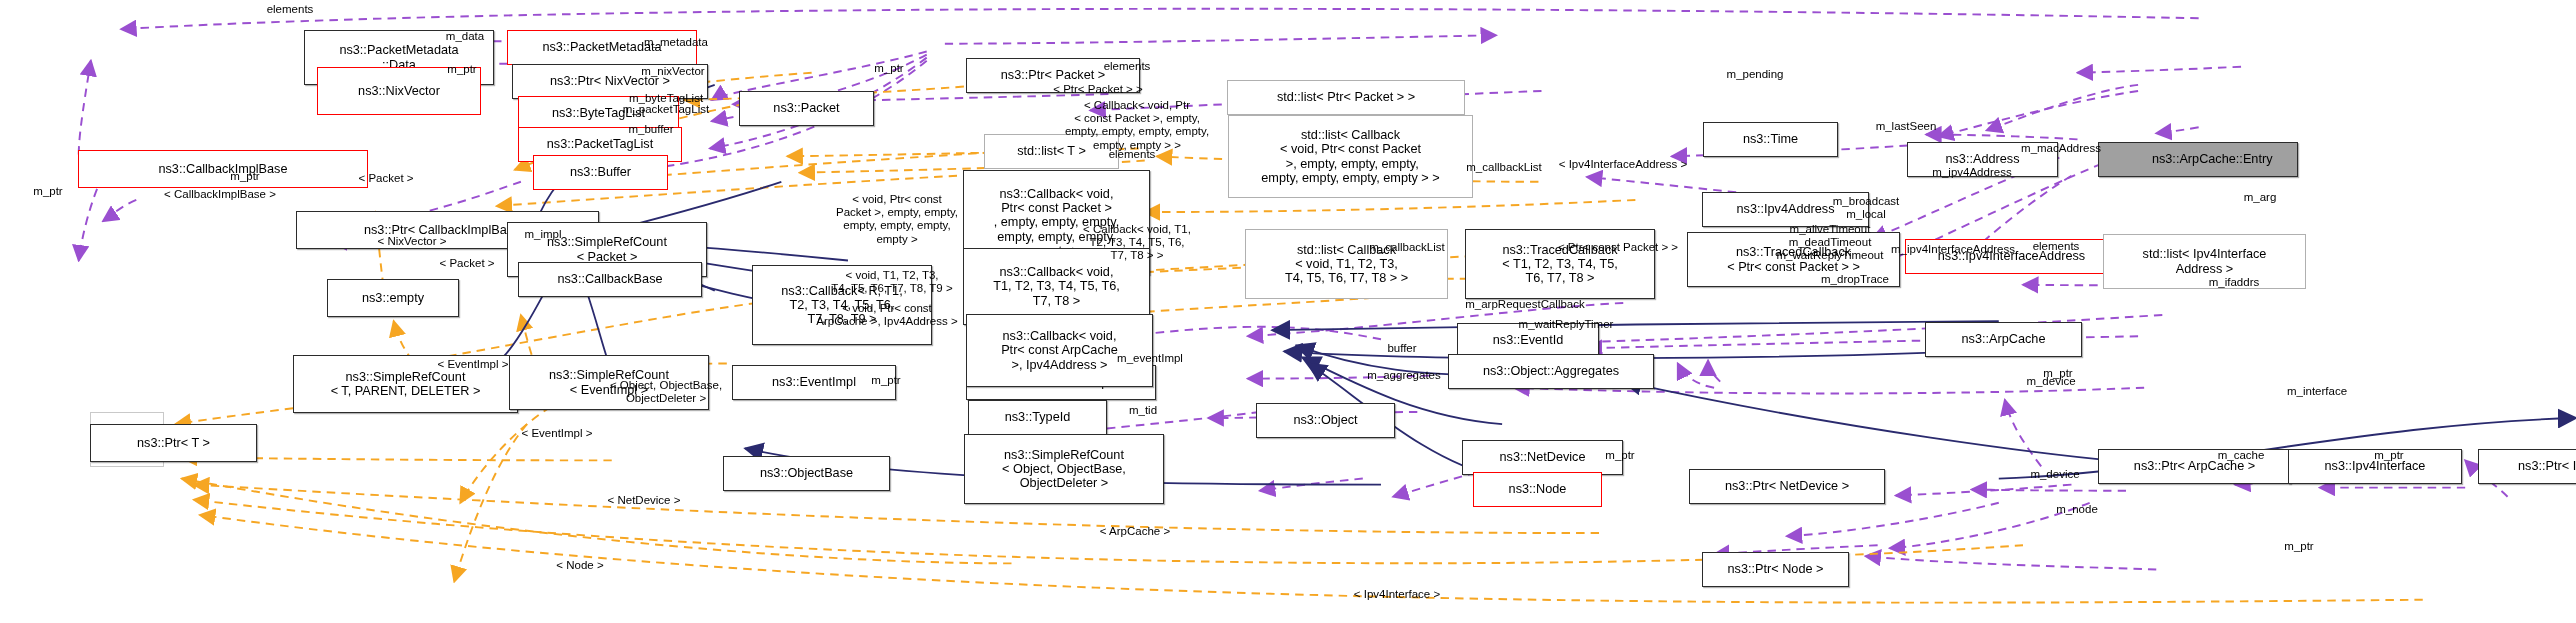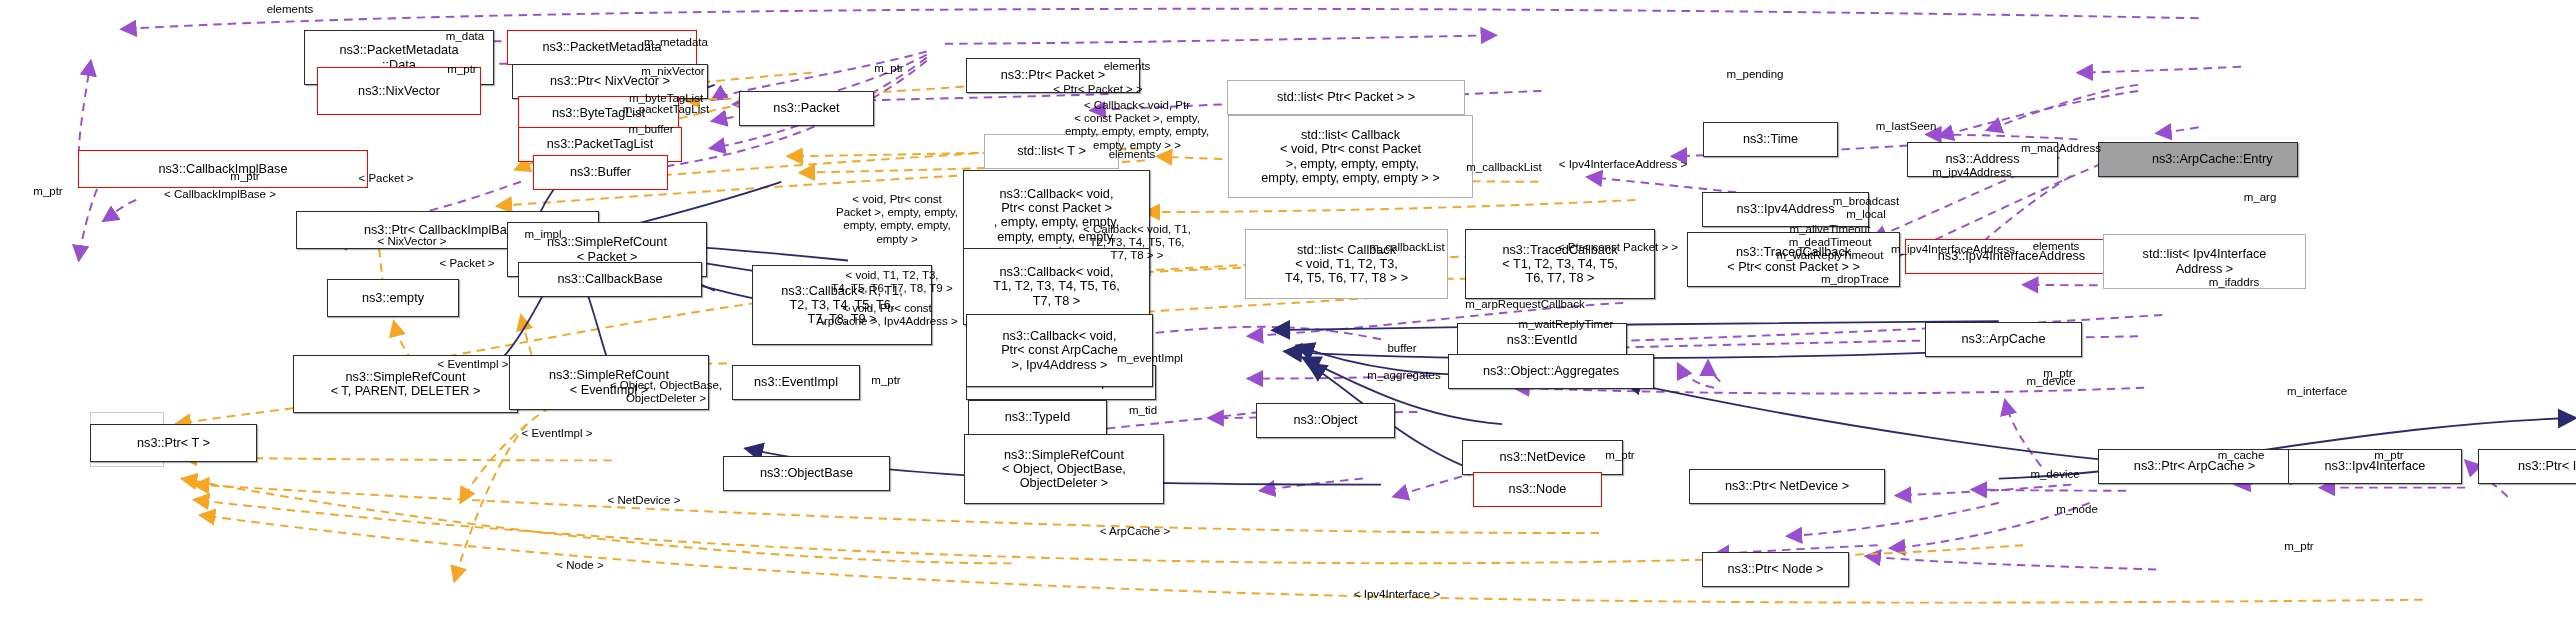--- a/index.html
+++ b/index.html
@@ -208,21 +208,21 @@
     <div class="node red" style="left: 533px; top: 155px; width: 135px; height: 35px;">ns3::Buffer</div>
     <div class="node" style="left: 739px; top: 91px; width: 135px; height: 35px;">ns3::Packet</div>
     <div class="node" style="left: 507px; top: 222px; width: 200px; height: 55px;">ns3::SimpleRefCount
 &lt; Packet &gt;</div>
     <div class="node" style="left: 518px; top: 262px; width: 184px; height: 35px;">ns3::CallbackBase</div>
     <div class="node" style="left: 752px; top: 265px; width: 180px; height: 80px;">ns3::Callback&lt; R, T1,
 T2, T3, T4, T5, T6,
 T7, T8, T9 &gt;</div>
     <div class="node" style="left: 509px; top: 355px; width: 200px; height: 55px;">ns3::SimpleRefCount
 &lt; EventImpl &gt;</div>
-    <div class="node" style="left: 732px; top: 365px; width: 128px; height: 35px;">ns3::EventImpl</div>
+    <div class="node" style="left: 732px; top: 365px; width: 164px; height: 35px;">ns3::EventImpl</div>
     <div class="node" style="left: 966px; top: 365px; width: 190px; height: 35px;">ns3::Ptr&lt; EventImpl &gt;</div>
     <div class="node" style="left: 968px; top: 400px; width: 139px; height: 35px;">ns3::TypeId</div>
     <div class="node" style="left: 964px; top: 434px; width: 200px; height: 70px;">ns3::SimpleRefCount
 &lt; Object, ObjectBase,
 ObjectDeleter &gt;</div>
     <div class="node" style="left: 723px; top: 456px; width: 167px; height: 35px;">ns3::ObjectBase</div>
     <div class="node" style="left: 966px; top: 58px; width: 174px; height: 35px;">ns3::Ptr&lt; Packet &gt;</div>
     <div class="node grey" style="left: 984px; top: 134px; width: 135px; height: 35px;">std::list&lt; T &gt;</div>
     <div class="node grey" style="left: 1227px; top: 80px; width: 238px; height: 35px;">std::list&lt; Ptr&lt; Packet &gt; &gt;</div>
     <div class="node" style="left: 963px; top: 170px; width: 187px; height: 105px;">ns3::Callback&lt; void,
@@ -248,21 +248,21 @@
 T6, T7, T8 &gt;</div>
     <div class="node" style="left: 1687px; top: 232px; width: 213px; height: 55px;">ns3::TracedCallback
 &lt; Ptr&lt; const Packet &gt; &gt;</div>
     <div class="node" style="left: 1703px; top: 122px; width: 135px; height: 35px;">ns3::Time</div>
     <div class="node" style="left: 1702px; top: 192px; width: 167px; height: 35px;">ns3::Ipv4Address</div>
     <div class="node" style="left: 1901px; top: 142px; width: 151px; height: 35px; margin-left: 6px;">ns3::Address</div>
     <div class="node current" style="left: 2098px; top: 142px; width: 200px; height: 35px; padding-left: 32px;">ns3::ArpCache::Entry</div>
     <div class="node red" style="left: 1905px; top: 239px; width: 213px; height: 35px;">ns3::Ipv4InterfaceAddress</div>
     <div class="node grey" style="left: 2103px; top: 234px; width: 203px; height: 55px;">std::list&lt; Ipv4Interface
 Address &gt;</div>
-    <div class="node" style="left: 1457px; top: 323px; width: 170px; height: 35px;">ns3::EventId</div>
+    <div class="node" style="left: 1457px; top: 323px; width: 142px; height: 35px;">ns3::EventId</div>
     <div class="node" style="left: 1448px; top: 354px; width: 206px; height: 35px;">ns3::Object::Aggregates</div>
     <div class="node" style="left: 1256px; top: 403px; width: 139px; height: 35px;">ns3::Object</div>
     <div class="node" style="left: 1462px; top: 440px; width: 161px; height: 35px;">ns3::NetDevice</div>
     <div class="node red" style="left: 1473px; top: 472px; width: 129px; height: 35px;">ns3::Node</div>
     <div class="node" style="left: 1925px; top: 322px; width: 157px; height: 35px;">ns3::ArpCache</div>
     <div class="node" style="left: 1689px; top: 469px; width: 196px; height: 35px;">ns3::Ptr&lt; NetDevice &gt;</div>
     <div class="node" style="left: 2098px; top: 449px; width: 193px; height: 35px;">ns3::Ptr&lt; ArpCache &gt;</div>
     <div class="node" style="left: 2288px; top: 449px; width: 174px; height: 35px;">ns3::Ipv4Interface</div>
     <div class="node" style="left: 2478px; top: 449px; width: 219px; height: 35px;">ns3::Ptr&lt; Ipv4Interface &gt;</div>
     <div class="node" style="left: 1702px; top: 552px; width: 147px; height: 35px;">ns3::Ptr&lt; Node &gt;</div>

